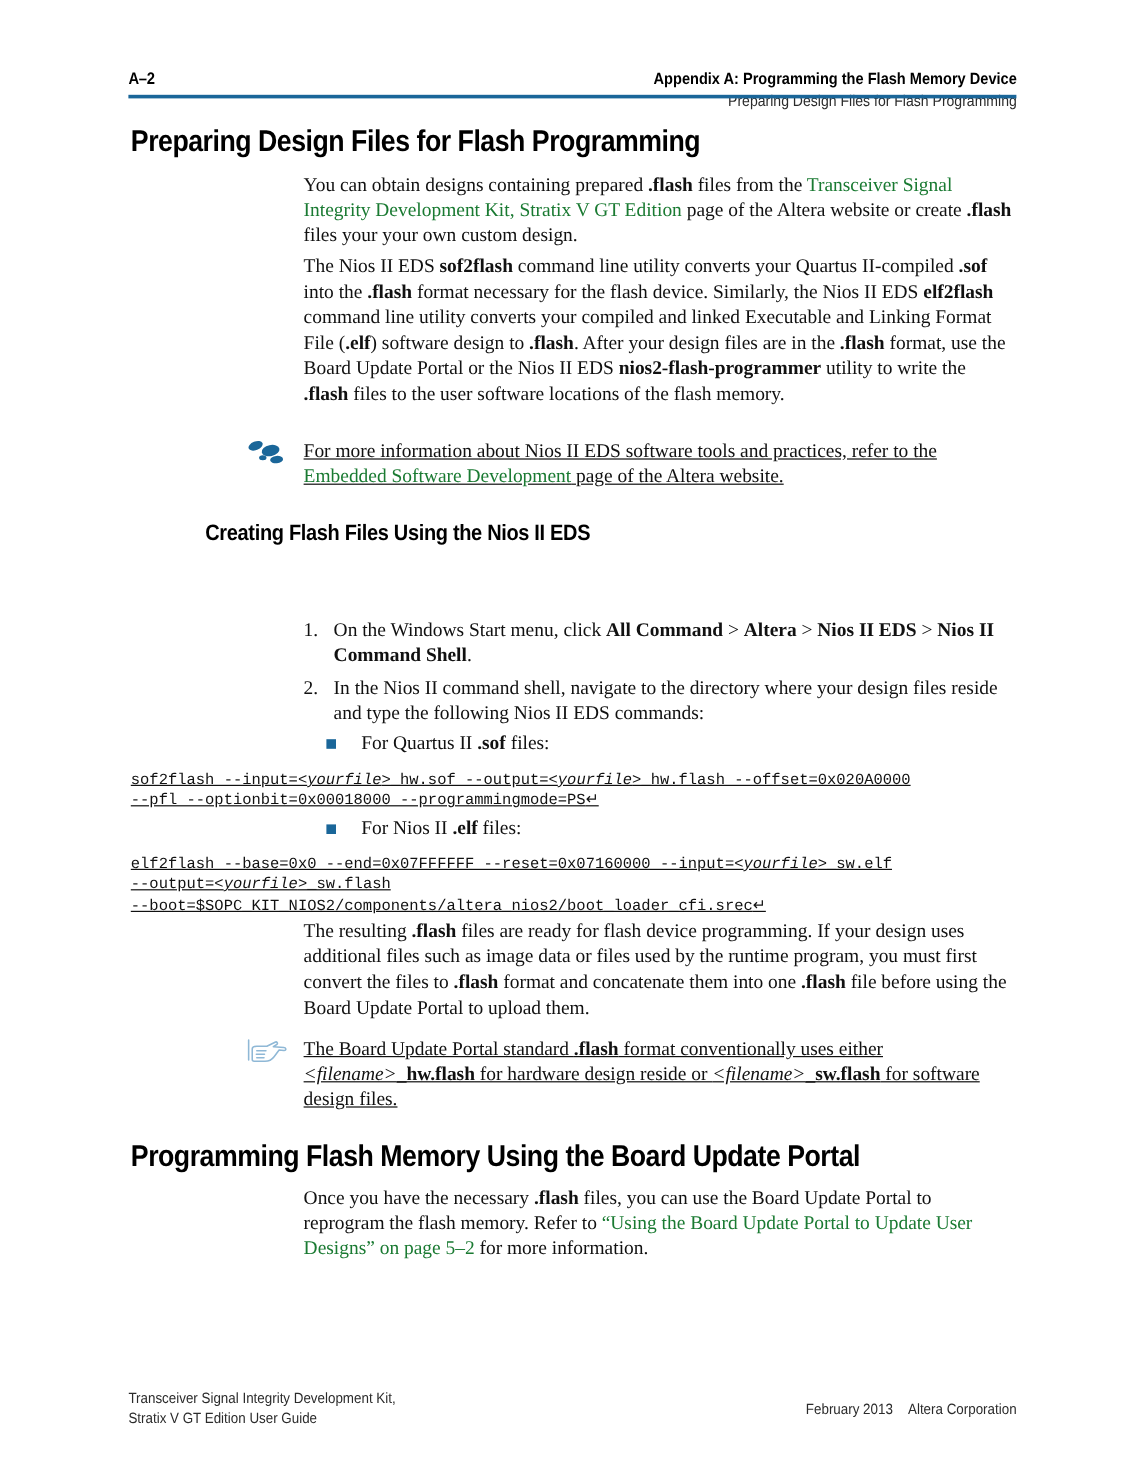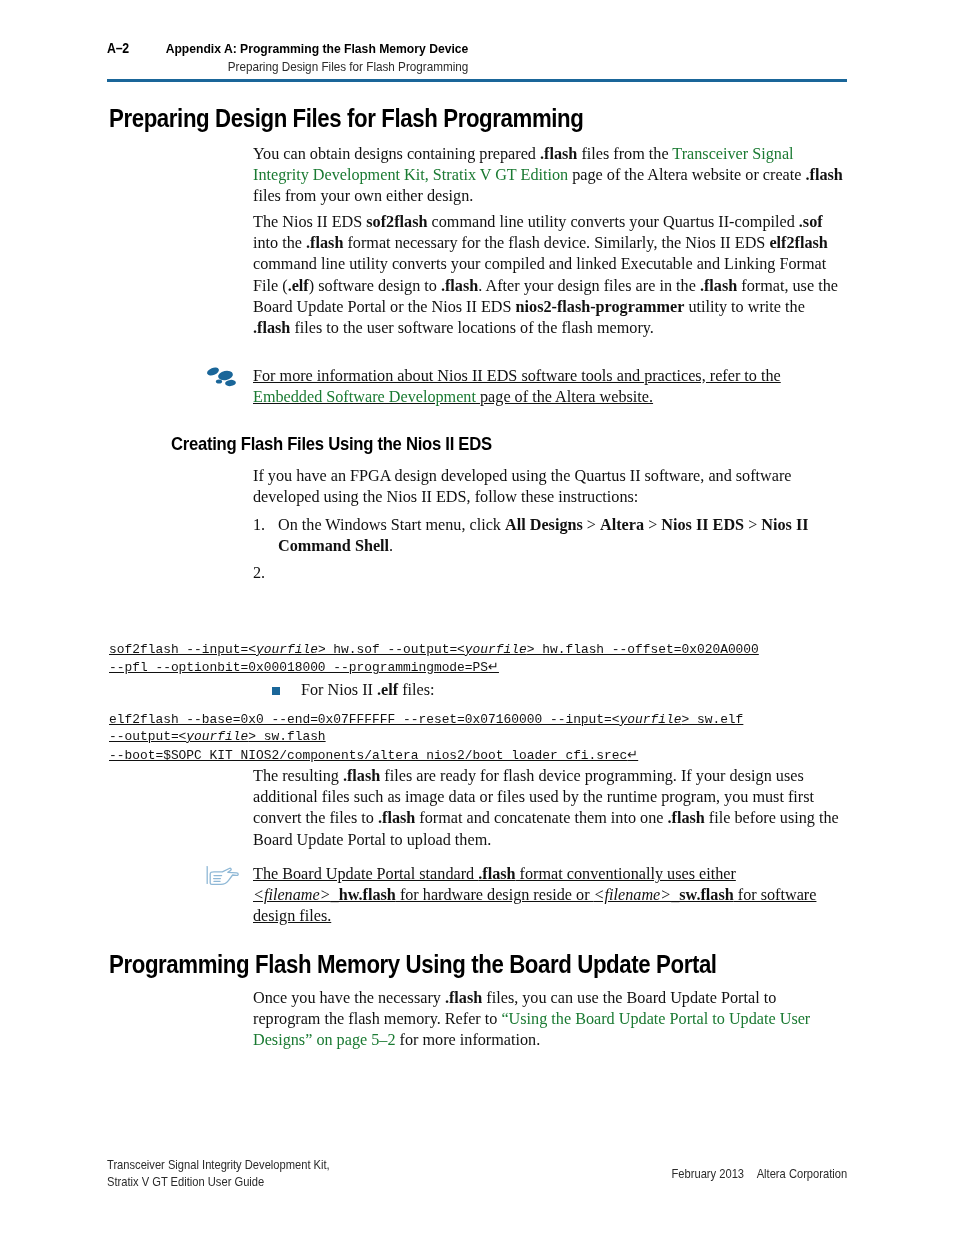--- a/index.html
+++ b/index.html
@@ -26,20 +26,22 @@
   
   .page-header {
     position: absolute;
     left: 107px;
     top: 40px;
     width: 740px;
   }
   .hdr-row {
     display: flex;
     align-items: flex-start;
+    justify-content: space-between;
+    margin-top: 17px;
   }
   .hdr-pagenum {
     font-family: "Liberation Sans", sans-serif;
     font-weight: bold;
     font-size: 14px;
     letter-spacing: -0.3px;
     color: #000;
     transform: scaleX(0.88);
     transform-origin: left top;
     white-space: nowrap;
@@ -252,48 +254,50 @@
       <div class="hdr-right">
         <div class="hdr-title">Appendix A:  Programming the Flash Memory Device</div>
         <div class="hdr-sub">Preparing Design Files for Flash Programming</div>
       </div>
     </div>
   </div>
   <div class="hdr-rule"></div>
 
   <h1 class="section" style="top:104px;">Preparing Design Files for Flash Programming</h1>
 
-  <p class="body" style="top:144px;"><span>You can obtain designs containing prepared </span><b>.flash</b><span> files from the </span><a class="link" href="#">Transceiver Signal Integrity Development Kit, Stratix V GT Edition</a><span> page of the Altera website or create </span><b>.flash</b><span> files from your own either design.</span></p>
+  <p class="body" style="top:144px;"><span>You can obtain designs containing prepared </span><b>.flash</b><span> files from the </span><a class="link" href="#">Transceiver Signal Integrity Development Kit, Stratix V GT Edition</a><span> page of the Altera website or create </span><b>.flash</b><span> files your your own custom design.</span></p>
 
   <p class="body" style="top:212px;"><span>The Nios II EDS </span><b>sof2flash</b><span> command line utility converts your Quartus II-compiled </span><b>.sof</b><span> into the </span><b>.flash</b><span> format necessary for the flash device. Similarly, the Nios II EDS </span><b>elf2flash</b><span> command line utility converts your compiled and linked Executable and Linking Format File (</span><b>.elf</b><span>) software design to </span><b>.flash</b><span>. After your design files are in the </span><b>.flash</b><span> format, use the Board Update Portal or the Nios II EDS </span><b>nios2-flash-programmer</b><span> utility to write the </span><b>.flash</b><span> files to the user software locations of the flash memory.</span></p>
 
   <div class="note" style="top:366px;">
     <div class="note-icon">
       <svg width="42" height="24" viewBox="0 0 42 24" xmlns="http://www.w3.org/2000/svg">
         <ellipse cx="8" cy="5.5" rx="6.2" ry="3.6" transform="rotate(-22 8 5.5)" fill="#1a6699"></ellipse>
         <ellipse cx="20.5" cy="9.5" rx="7.5" ry="4.6" transform="rotate(-12 20.5 9.5)" fill="#1a6699"></ellipse>
         <ellipse cx="14" cy="15.5" rx="3.1" ry="2.1" fill="#1a6699"></ellipse>
         <ellipse cx="25.5" cy="17" rx="5.4" ry="3.1" transform="rotate(-6 25.5 17)" fill="#1a6699"></ellipse>
       </svg>
     </div>
     <div class="note-text"><span>For more information about Nios II EDS software tools and practices, refer to the </span><a class="link" href="#">Embedded Software Development</a><span> page of the Altera website.</span></div>
   </div>
 
   <h2 class="subsection" style="top:433px;">Creating Flash Files Using the Nios II EDS</h2>
 
-  <p class="body" style="top:466px;">If you have an FPGA design developed using the Quartus II software, and software developed using the Nios II EDS, follow these instructions:</p>
 
   <ol class="steps" style="top:515px;">
-    <li><span class="num">1.</span><span>On the Windows Start menu, click </span><b>All Designs</b><span> &gt; </span><b>Altera</b><span> &gt; </span><b>Nios II EDS</b><span> &gt; </span><b>Nios II Command Shell</b><span>.</span></li>
+    <li><span class="num">1.</span><span>On the Windows Start menu, click </span><b>All Command</b><span> &gt; </span><b>Altera</b><span> &gt; </span><b>Nios II EDS</b><span> &gt; </span><b>Nios II Command Shell</b><span>.</span></li>
   </ol>
 
   <ol class="steps" style="top:563px;">
-    <li><span class="num">2.</span></li>
+    <li><span class="num">2.</span><span>In the Nios II command shell, navigate to the directory where your design files reside and type the following Nios II EDS commands:</span></li>
   </ol>
 
+  <div class="bullet-item" style="top:609px;">
+    <span class="bullet-sq"></span><span>For Quartus II </span><b>.sof</b><span> files:</span>
+  </div>
 
   <pre class="code" style="top:641px;"><span>sof2flash --input=&lt;</span><span class="ital">yourfile</span><span>&gt;_hw.sof --output=&lt;</span><span class="ital">yourfile</span><span>&gt;_hw.flash --offset=0x020A0000</span>
 <span>--pfl --optionbit=0x00018000 --programmingmode=PS</span><span class="cr">↵</span></pre>
 
   <div class="bullet-item" style="top:680px;">
     <span class="bullet-sq"></span><span>For Nios II </span><b>.elf</b><span> files:</span>
   </div>
 
   <pre class="code" style="top:711px;"><span>elf2flash --base=0x0 --end=0x07FFFFFF --reset=0x07160000 --input=&lt;</span><span class="ital">yourfile</span><span>&gt;_sw.elf</span>
 <span>--output=&lt;</span><span class="ital">yourfile</span><span>&gt;_sw.flash</span>

